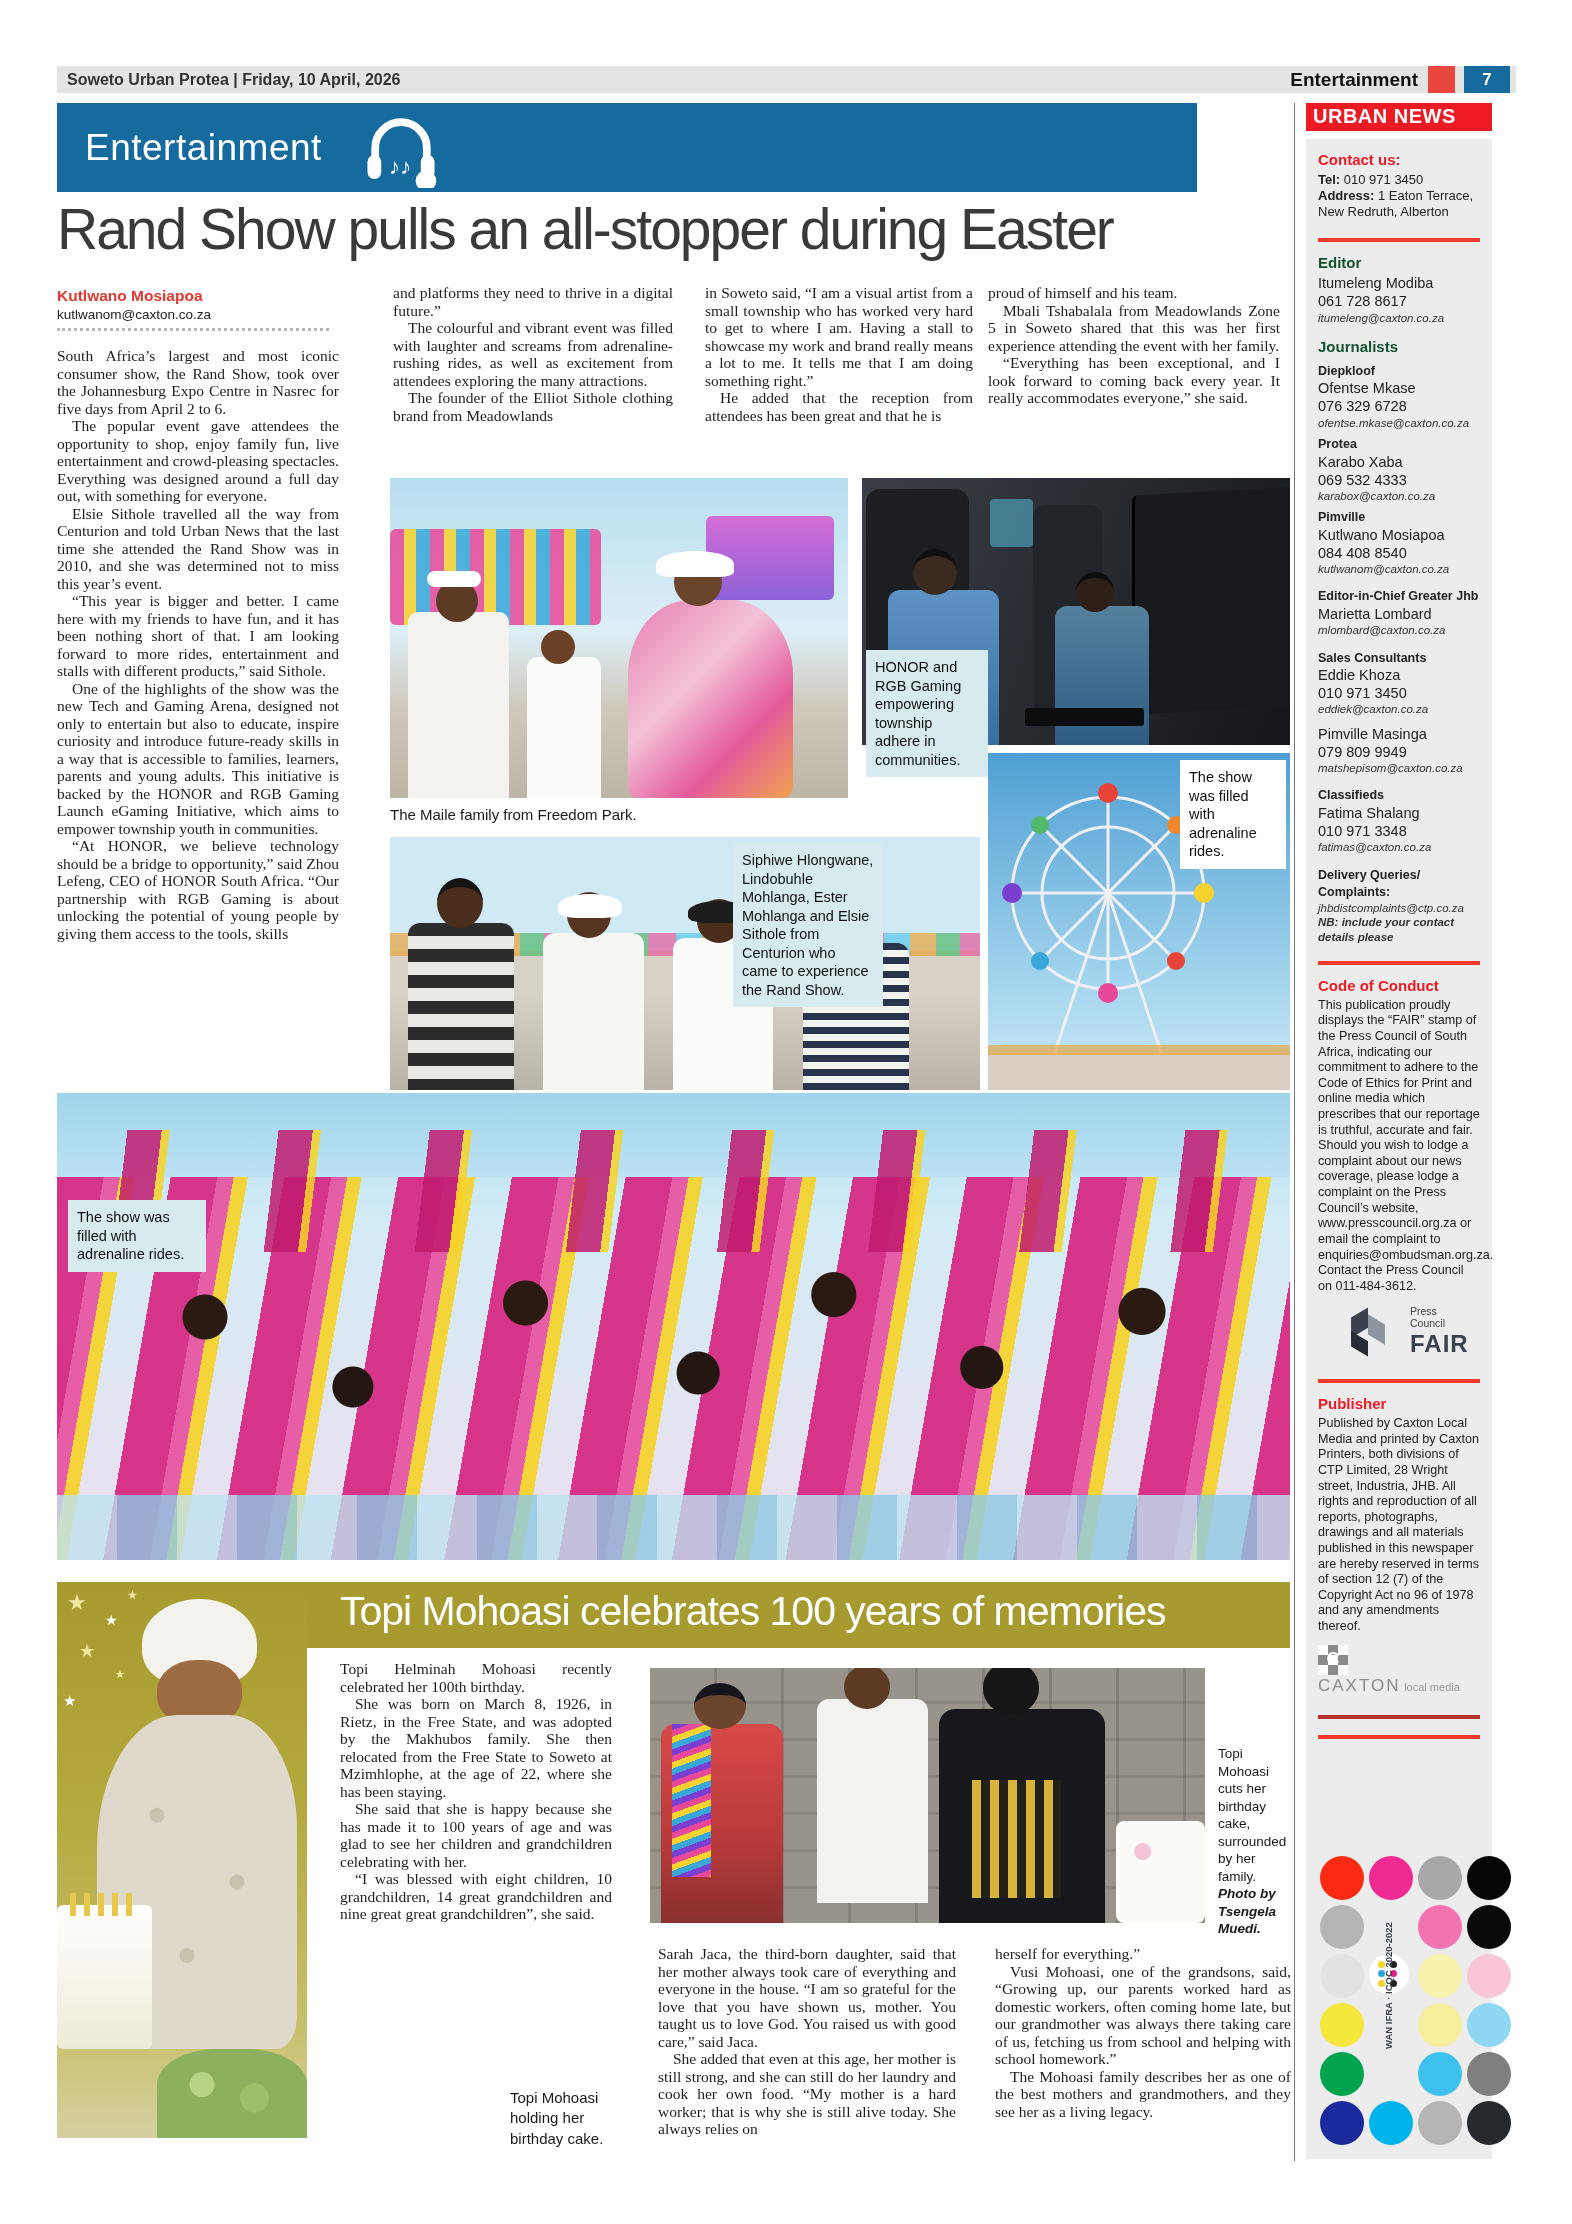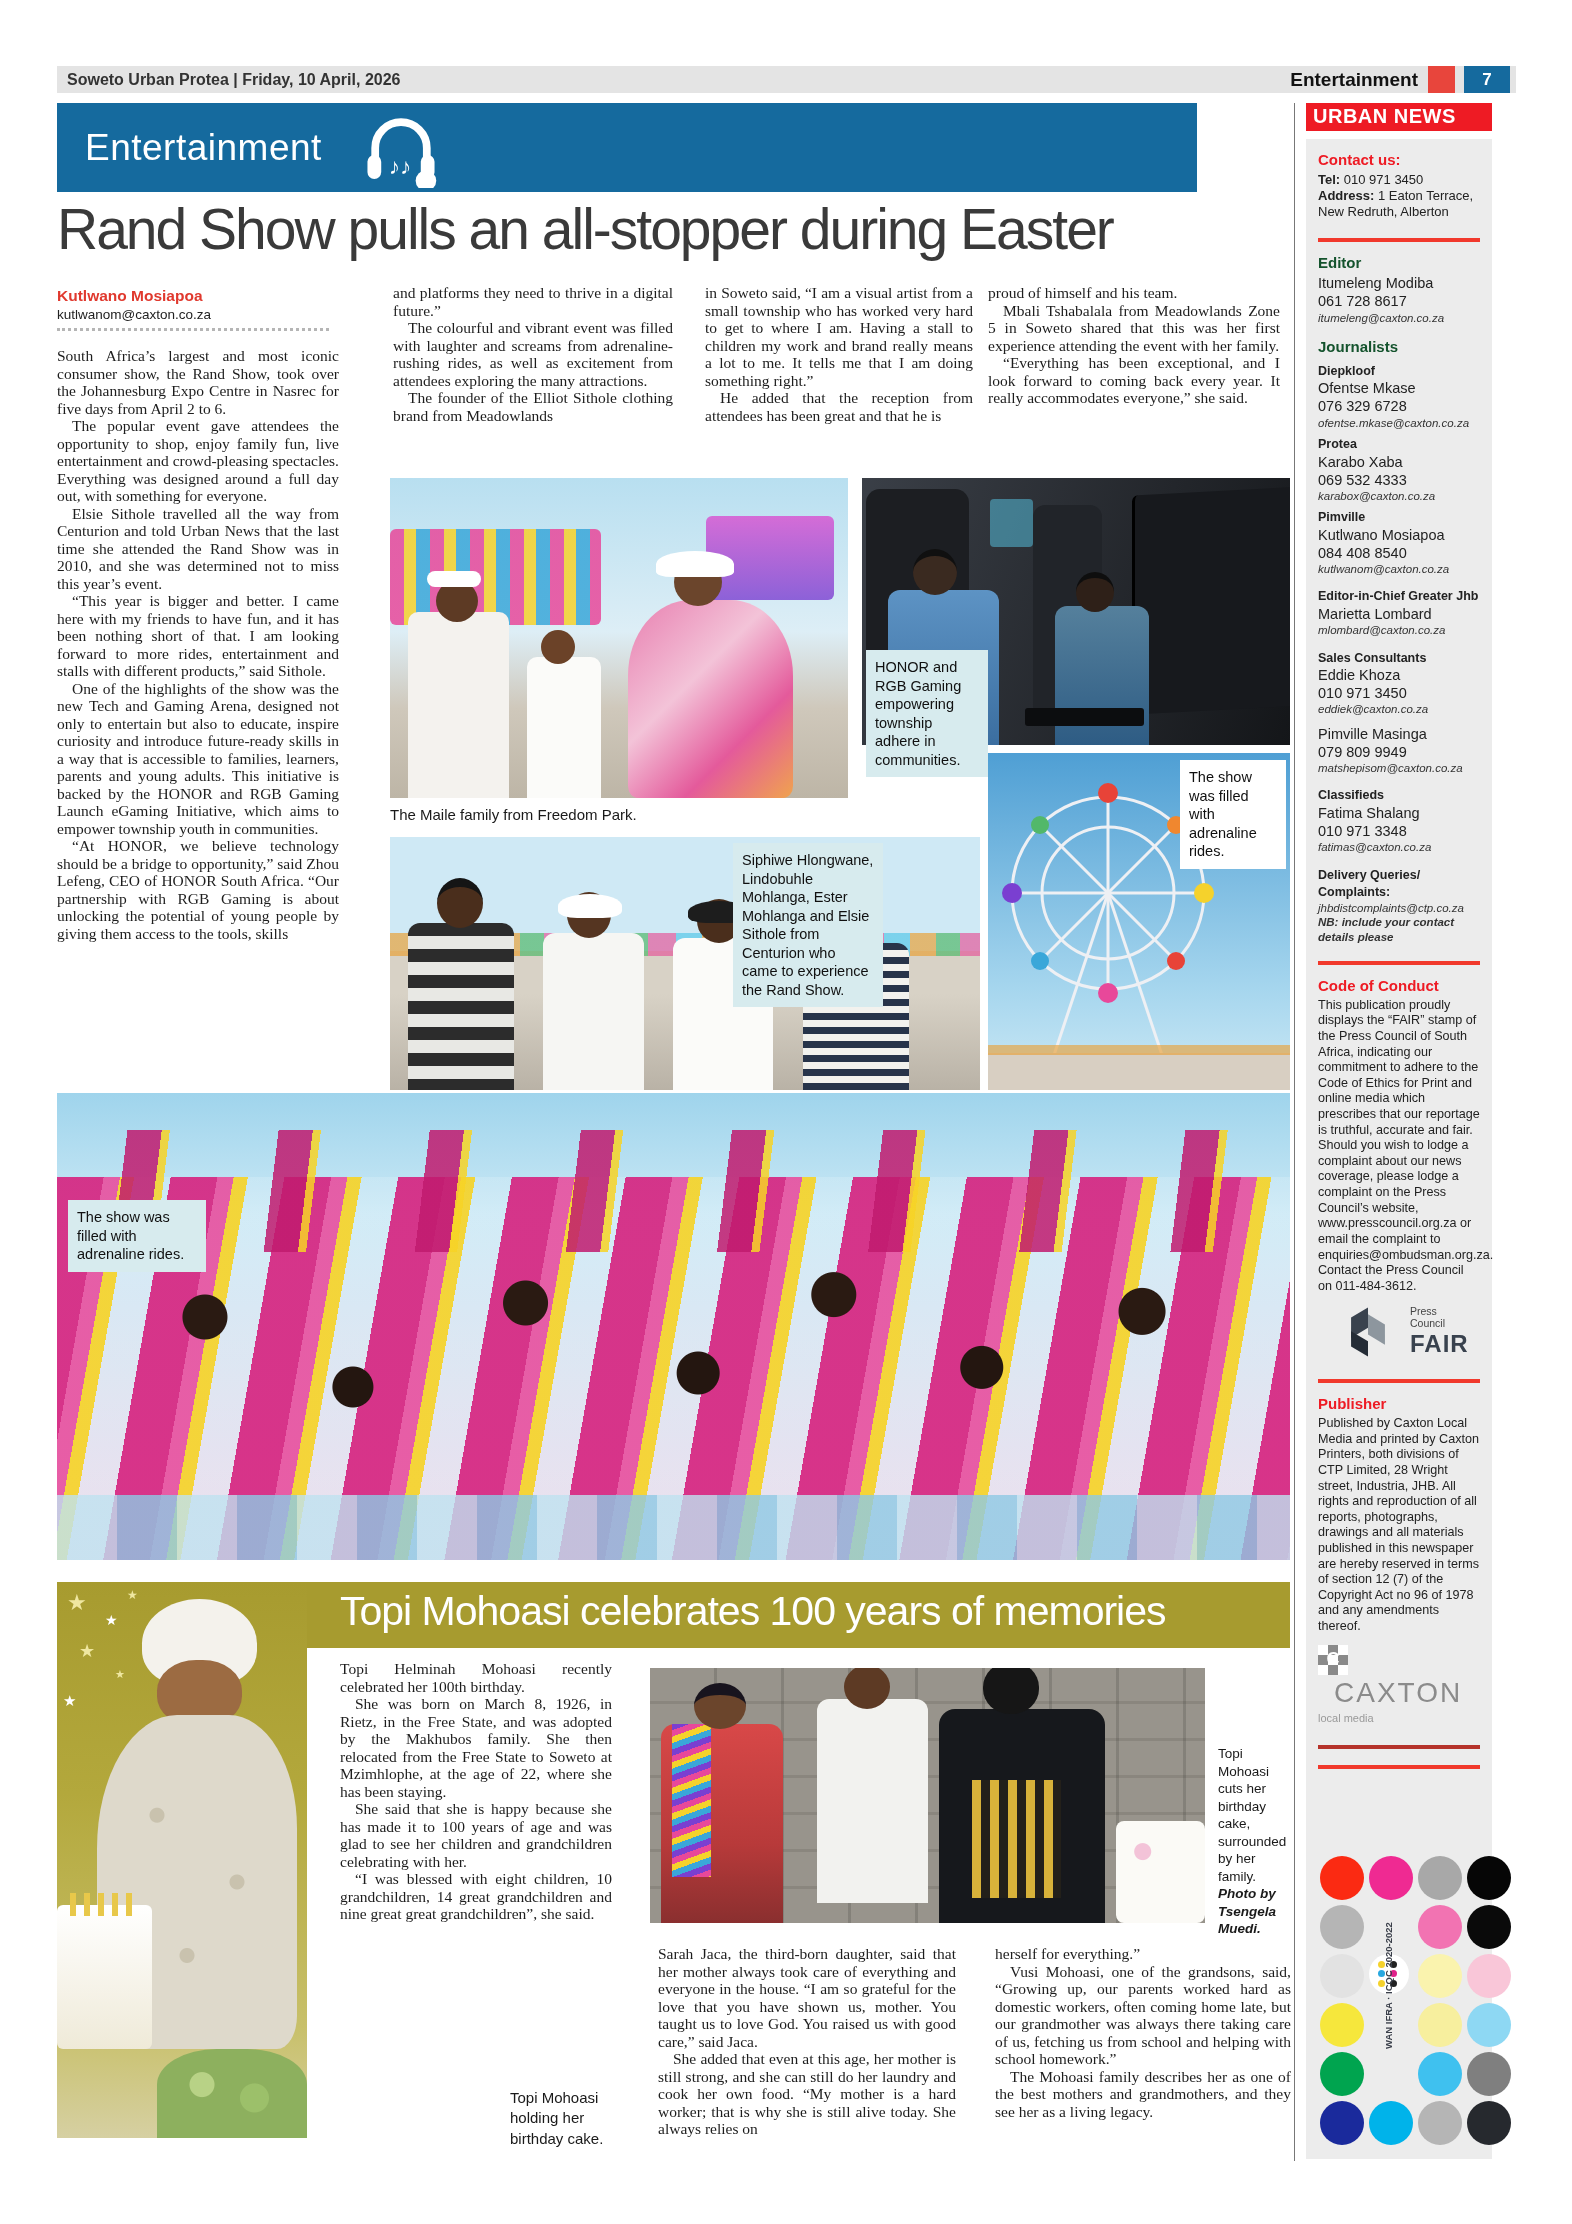--- a/index.html
+++ b/index.html
@@ -84,21 +84,21 @@
   .side-panel .divider { height:4px; background:#f1392c; margin:4px 0 12px; }
   .side-panel .longtxt { font-size:12.6px; line-height:1.24; }
   .side-panel b { font-weight:bold; }
   .fair-logo { display:flex; align-items:center; margin:10px 0 2px 28px; }
   .fair-txt { margin-left:20px; color:#39424e; }
   .fair-txt .pc { font-size:10.5px; line-height:1.15; color:#444; }
   .fair-txt .fw { font-size:24px; font-weight:bold; letter-spacing:1px; }
   .caxton-logo { margin:10px 0 2px; }
   .cx-check { width:30px; height:30px; background:conic-gradient(#8a8a8a 25%,#fff 0 50%,#8a8a8a 0 75%,#fff 0) 0 0/20px 20px;
     display:inline-flex; align-items:center; justify-content:center; color:#fff; font-weight:bold; font-size:18px; }
-  .cx-word { font-size:28px; color:#8b8b8b; letter-spacing:2px;margin-left:16px; }
+  .cx-word { font-size:17px; color:#8b8b8b; letter-spacing:2px; }
   .cx-sub { font-size:11px; color:#9a9a9a; }
   .abc-logo { font-family:"DejaVu Sans", sans-serif; font-weight:bold; font-size:46px;
     color:#565b63; letter-spacing:-3px; text-align:center; margin:4px 0 2px; }
   
   .dots-wrap { margin-top:auto; }
   .dots-grid { display:grid; grid-template-columns:repeat(4,1fr); gap:5px; padding:4px 2px; }
   .dots-grid .cell { height:44px; position:relative; }
   .dots-grid .dot { display:block; width:44px; height:44px; border-radius:50%; }
   .cell-mini { display:grid; grid-template-columns:1fr 1fr; gap:2px; background:#fff; border-radius:50%;
     width:40px; height:40px; padding:7px 9px; }
@@ -147,21 +147,21 @@
       <p>“This year is bigger and better. I came here with my friends to have fun, and it has been nothing short of that. I am looking forward to more rides, entertainment and stalls with different products,” said Sithole.</p>
       <p>One of the highlights of the show was the new Tech and Gaming Arena, designed not only to entertain but also to educate, inspire curiosity and introduce future-ready skills in a way that is accessible to families, learners, parents and young adults. This initiative is backed by the HONOR and RGB Gaming Launch eGaming Initiative, which aims to empower township youth in communities.</p>
       <p>“At HONOR, we believe technology should be a bridge to opportunity,” said Zhou Lefeng, CEO of HONOR South Africa. “Our partnership with RGB Gaming is about unlocking the potential of young people by giving them access to the tools, skills</p>
     </div>
   <div id="col2" class="body-col">
       <p>and platforms they need to thrive in a digital future.”</p>
       <p>The colourful and vibrant event was filled with laughter and screams from adrenaline-rushing rides, as well as excitement from attendees exploring the many attractions.</p>
       <p>The founder of the Elliot Sithole clothing brand from Meadowlands</p>
     </div>
   <div id="col3" class="body-col">
-      <p>in Soweto said, “I am a visual artist from a small township who has worked very hard to get to where I am. Having a stall to children my work and brand really means a lot to me. It tells me that I am doing something right.”</p>
+      <p>in Soweto said, “I am a visual artist from a small township who has worked very hard to get to where I am. Having a stall to showcase my work and brand really means a lot to me. It tells me that I am doing something right.”</p>
       <p>He added that the reception from attendees has been great and that he is</p>
     </div>
   <div id="col4" class="body-col">
       <p>proud of himself and his team.</p>
       <p>Mbali Tshabalala from Meadowlands Zone 5 in Soweto shared that this was her first experience attending the event with her family.</p>
       <p>“Everything has been exceptional, and I look forward to coming back every year. It really accommodates everyone,” she said.</p>
     </div>
 
   <div class="photo" style="left:390px;top:478px;width:458px;height:320px;background:linear-gradient(#b8dff0,#ddeef6 48%,#cfc8bb 72%,#bdb5a6)">
     <div class="ph" style="left:0;top:16%;width:46%;height:30%;border-radius:6px;opacity:.85;background:repeating-linear-gradient(90deg,#e8489a 0 14px,#f5d22c 14px 26px,#3aa7d9 26px 40px)"></div>

